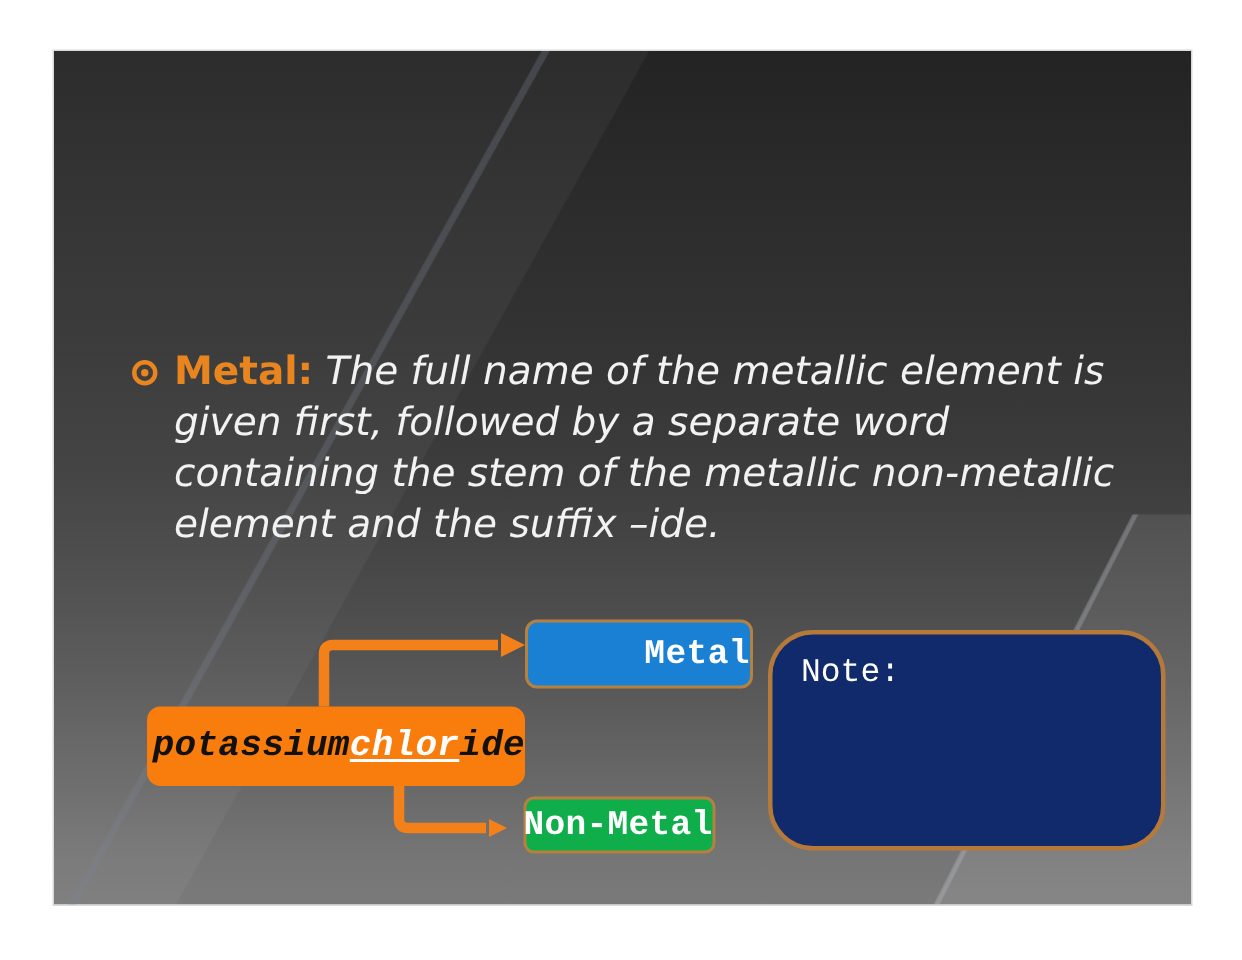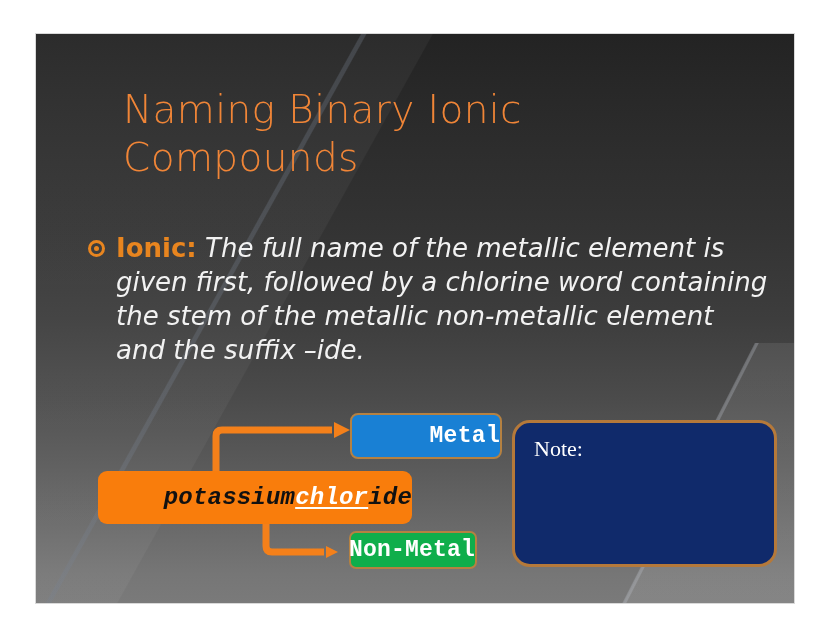--- a/index.html
+++ b/index.html
@@ -189,21 +189,21 @@
     border: 2px solid #b58141;
     border-radius: 7px;
     color: #ffffff;
     font-size: 23px;
     letter-spacing: 0.2px;
   }
 
   #compound-box {
     left: 50px;
     top: 437px;
-    width: 314px;
+    width: 252px;
     height: 53px;
     background: #f97d0c;
     border-radius: 9px;
     color: #111111;
     font-size: 24px;
     font-style: italic;
     letter-spacing: 0.2px;
   }
   #compound-stem {
     color: #ffffff;
@@ -213,47 +213,46 @@
 
   #note-box {
     position: absolute;
     left: 476px;
     top: 386px;
     width: 265px;
     height: 147px;
     box-sizing: border-box;
     background: #102a6b;
     border: 3px solid #b5793a;
-    border-radius: 18px;
-    color: #ffffff;
-    font-family: Liberation Serif, serif;
+    border-radius: 30px;
+    color: #ffffff;
+    font-family: Liberation Mono, monospace;
     font-size: 22px;
     line-height: 30px;
     font-weight: 300;
     padding: 11px 0 0 19px;
   }
   #note-stem { font-weight: bold; }
 
   #arrows { position: absolute; left: 0; top: 0; width: 760px; height: 571px; pointer-events: none; }
 </style>
 </head>
 <body>
 
 <div id="slide-frame">
 
   <div id="bg-facet-top"></div>
   <div id="bg-facet-line"></div>
   <div id="bg-facet-bottom"></div>
   <div id="bg-facet-bottom-line"></div>
 
-  <div id="slide-title">Naming Binary Ionic Compounds</div>
 
   <div id="rule-block">
     <span id="rule-bullet"></span>
-    <div id="rule-text"><span id="rule-label">Ionic:</span><span> The full name of the metallic element is given first, followed by a chlorine word containing the stem of the metallic non-metallic element and the suffix –ide.</span></div>
+    <div id="rule-text"><span id="rule-label">Metal:</span><span> The full name of the metallic element is given first, followed by a separate word containing the stem of the metallic non-metallic element and the suffix –ide.</span></div>
   </div>
 
   <div id="diagram">
 
     <svg id="arrows" viewBox="0 0 760 571">
 
       <g>
         <path d="M 180 437 L 180 402 Q 180 396 186 396 L 296 396" fill="none" stroke="#f4801a" stroke-width="7" stroke-linecap="butt" stroke-linejoin="round"></path>
         <path d="M 298 388 L 314 396 L 298 404 Z" fill="#f4801a"></path>
       </g>

